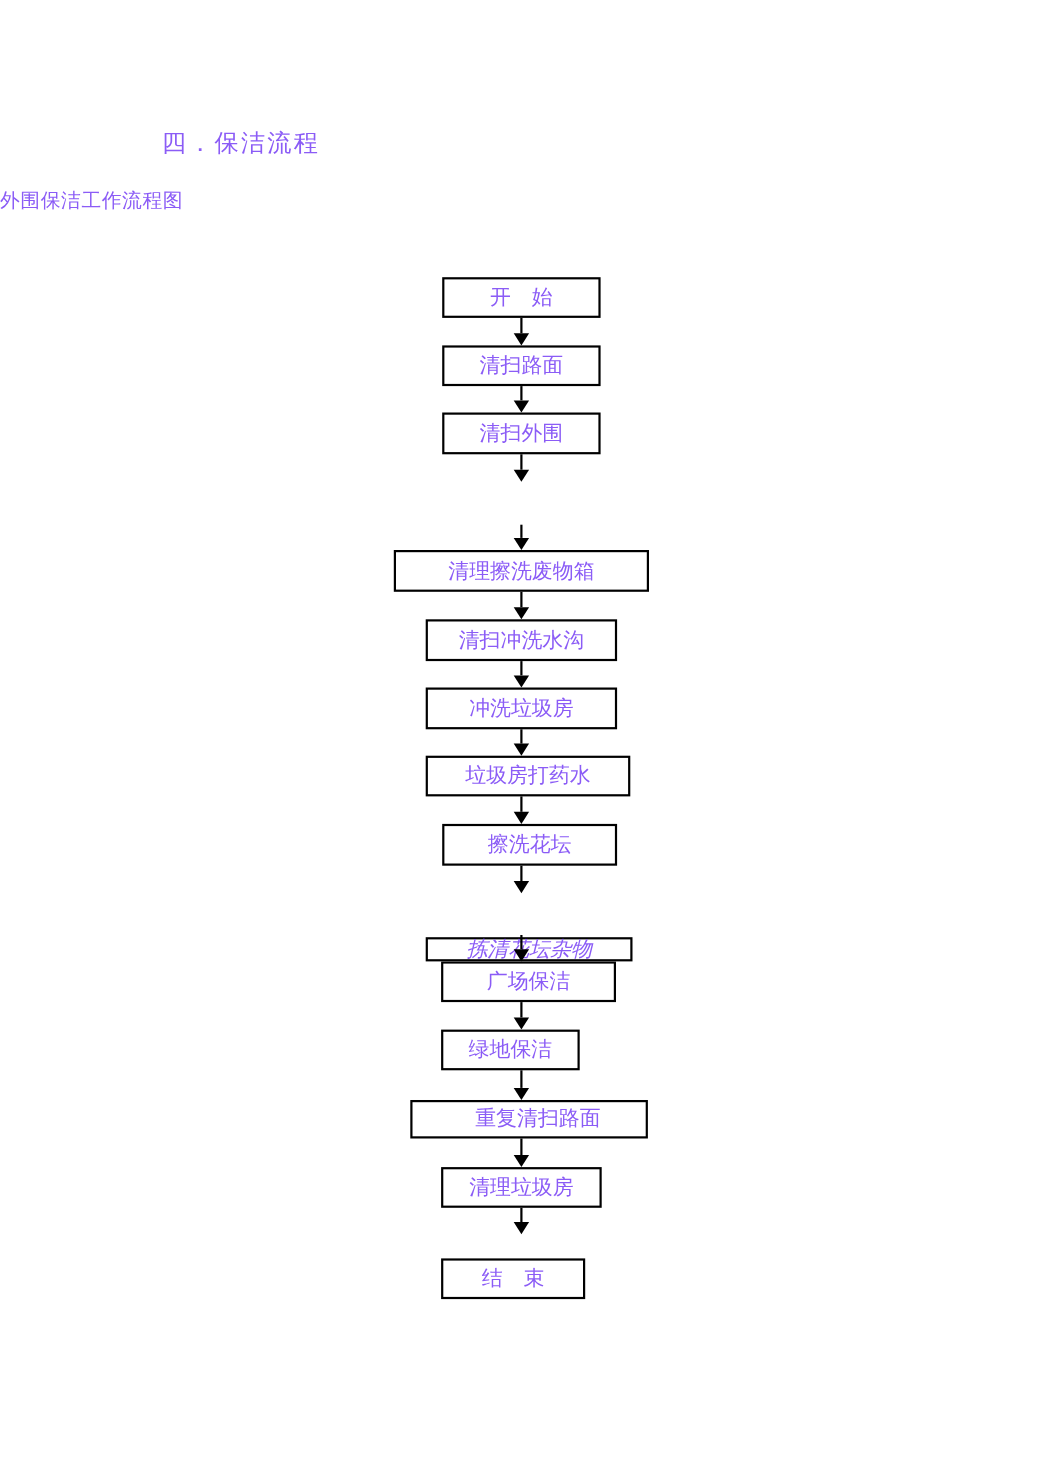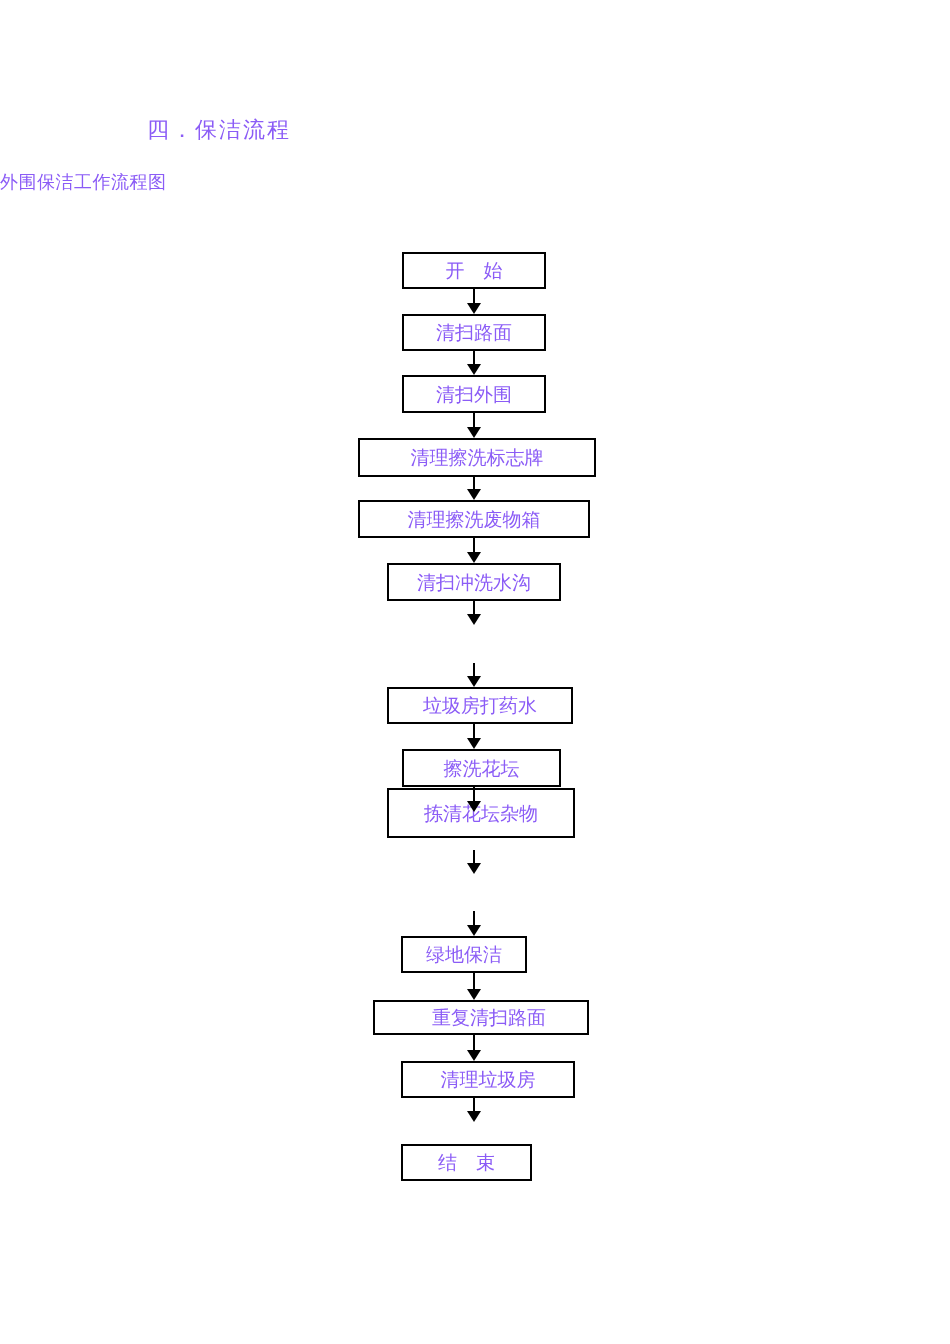--- a/index.html
+++ b/index.html
@@ -72,29 +72,30 @@
 <body>
 
 <div class="page">
 
   <div class="heading">四．保洁流程</div>
   <div class="doc-title">外围保洁工作流程图</div>
 
   <div class="box" style="left:402px;top:252px;width:144px;height:37px;">开　始</div>
   <div class="box" style="left:402px;top:314px;width:144px;height:37px;">清扫路面</div>
   <div class="box" style="left:402px;top:375px;width:144px;height:38px;">清扫外围</div>
-  <div class="box" style="left:358px;top:438px;width:238px;height:39px;">清理擦洗标志牌</div>
   <div class="box" style="left:358px;top:500px;width:232px;height:38px;">清理擦洗废物箱</div>
   <div class="box" style="left:387px;top:563px;width:174px;height:38px;">清扫冲洗水沟</div>
+  <div class="box" style="left:387px;top:625px;width:174px;height:38px;">冲洗垃圾房</div>
   <div class="box" style="left:387px;top:687px;width:186px;height:37px;">垃圾房打药水</div>
   <div class="box" style="left:402px;top:749px;width:159px;height:38px;">擦洗花坛</div>
-  <div class="box" style="left:387px;top:788px;width:188px;height:50px;">拣清花坛杂物</div>
+  <div class="box" style="left:387px;top:852px;width:188px;height:22px;font-style:italic;">拣清花坛杂物</div>
+  <div class="box" style="left:401px;top:874px;width:159px;height:37px;">广场保洁</div>
   <div class="box" style="left:401px;top:936px;width:126px;height:37px;">绿地保洁</div>
   <div class="box" style="left:373px;top:1000px;width:216px;height:35px;padding-left:16px;">重复清扫路面</div>
-  <div class="box" style="left:401px;top:1061px;width:174px;height:37px;">清理垃圾房</div>
+  <div class="box" style="left:401px;top:1061px;width:146px;height:37px;">清理垃圾房</div>
   <div class="box" style="left:401px;top:1122px;width:131px;height:37px;margin-top:22px;">结　束</div>
 
   <div class="arrow" style="top:289px;height:25px;">
       <div class="stem"></div>
       <div class="head"></div>
     </div>
   <div class="arrow" style="top:351px;height:24px;">
       <div class="stem"></div>
       <div class="head"></div>
     </div>

